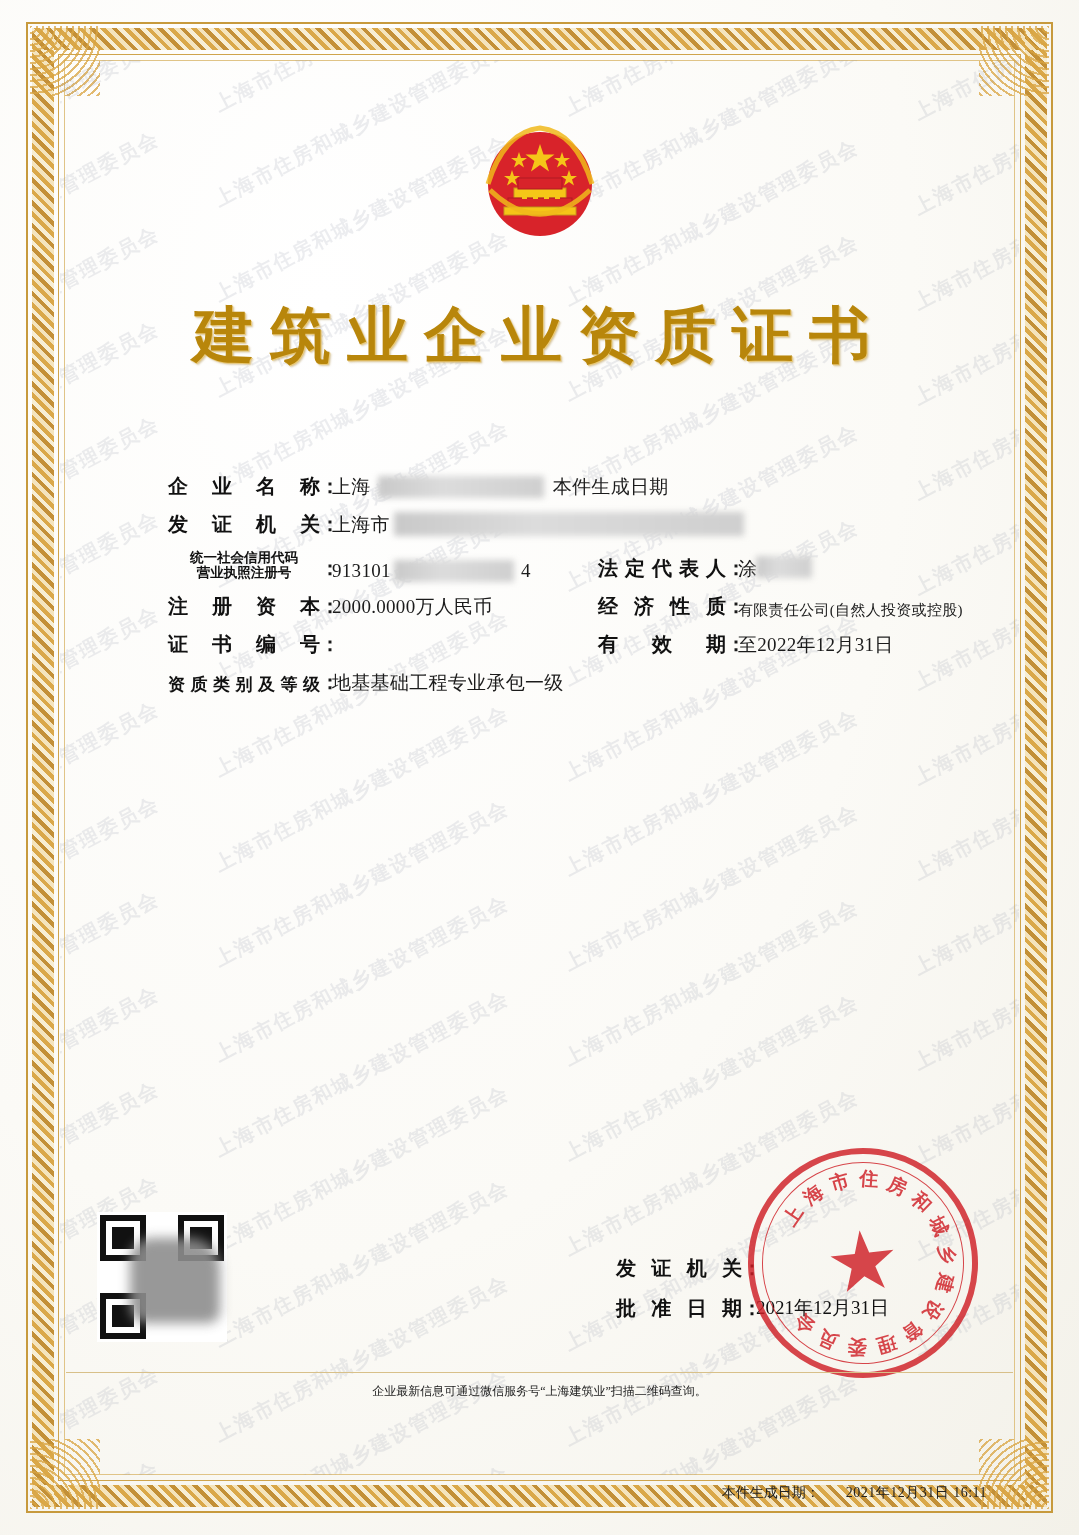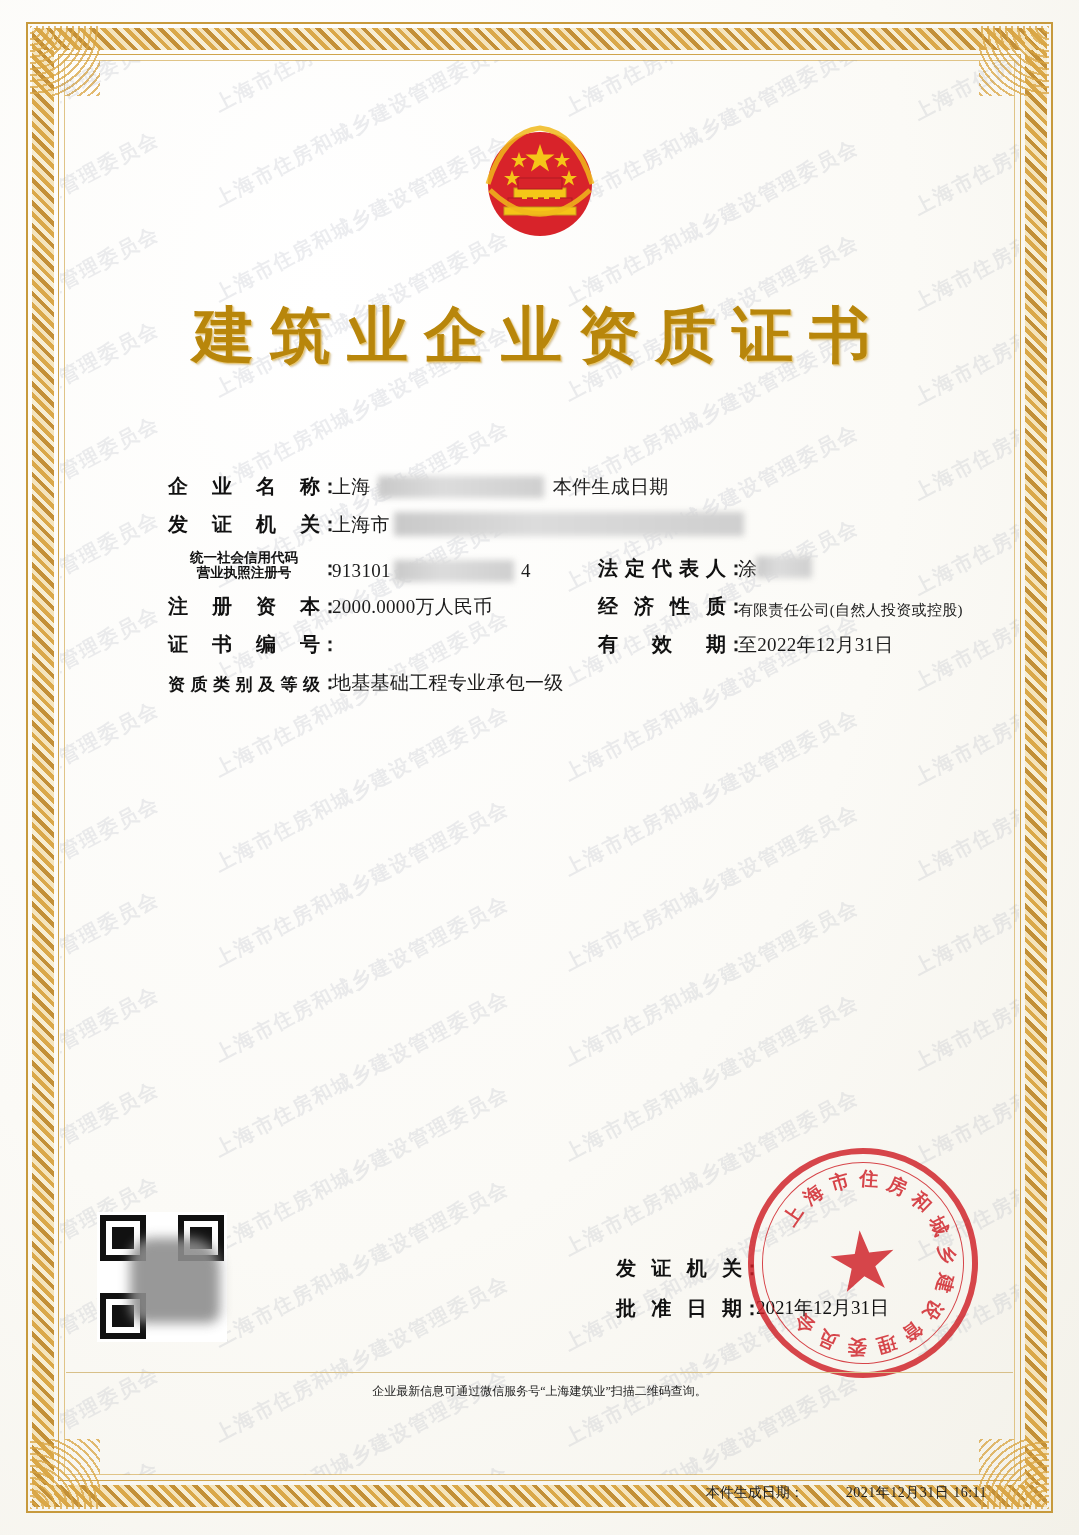--- a/index.html
+++ b/index.html
@@ -230,21 +230,21 @@
   .sep{
     position:absolute;left:66px;right:66px;top:1372px;
     border-top:1px solid #d8c089;
   }
 
   .genline{
     position:absolute;right:92px;top:1484px;
     font-size:14px;color:#222;
     display:flex;gap:26px;align-items:center;
   }
-  .genline .gv{letter-spacing:.5px;margin-left:16px;}
+  .genline .gv{letter-spacing:.5px;}
 </style>
 </head>
 <body>
 
 <div class="page">
 
   <div class="frame-outer"></div>
   <div class="frame-band"></div>
   <div class="frame-inner"></div>
   <div class="frame-inner2"></div>

